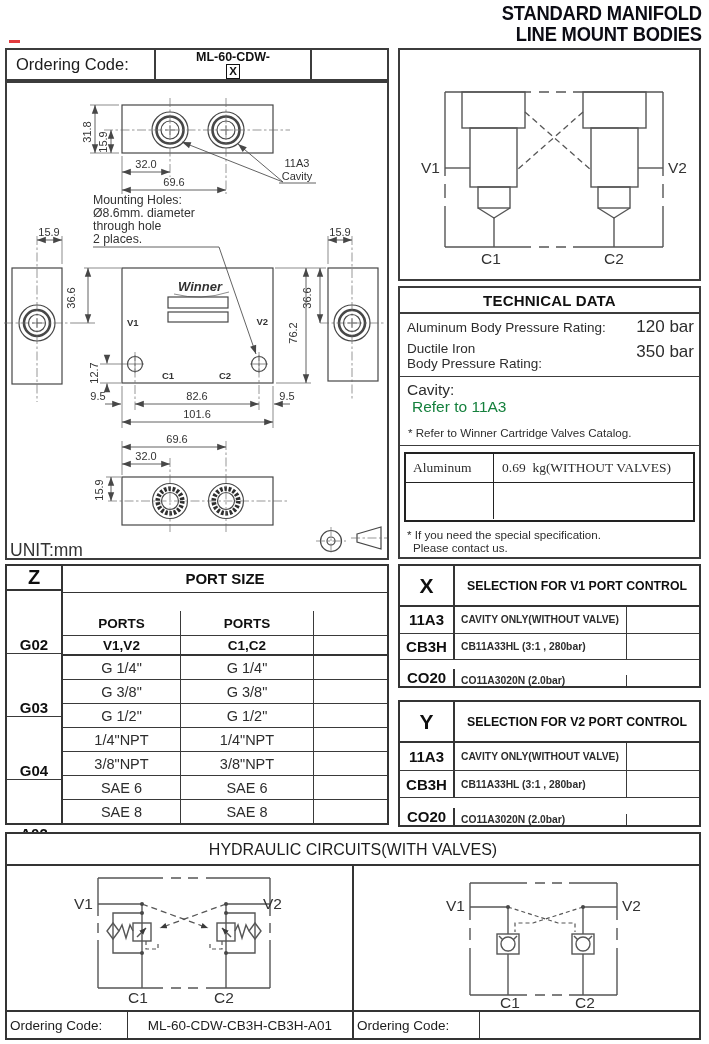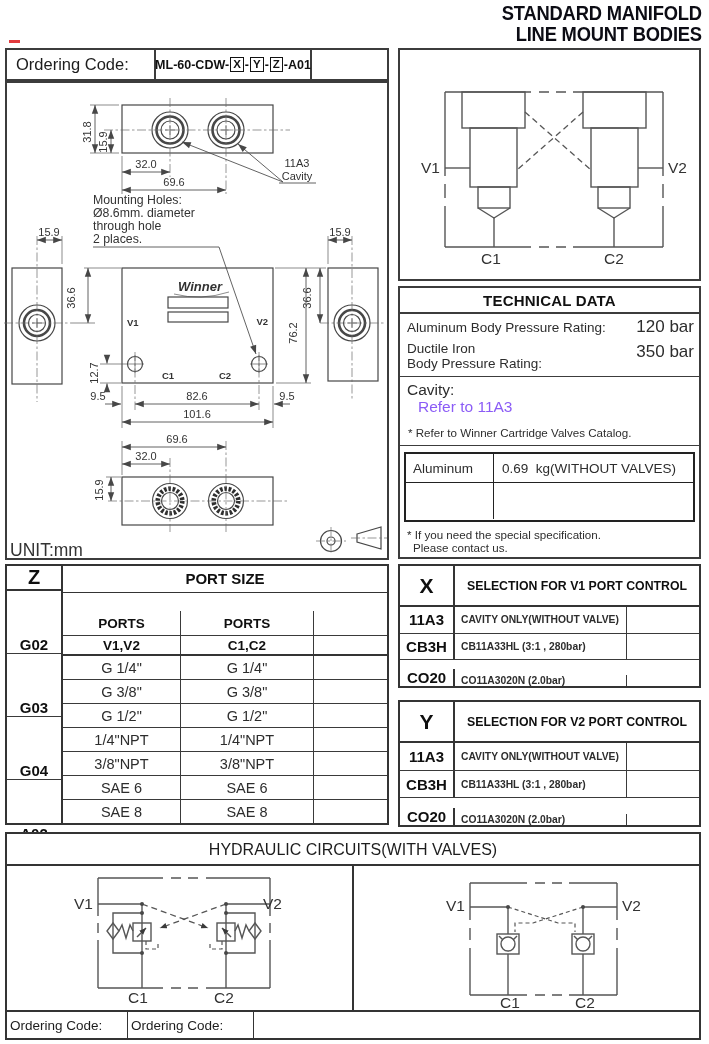--- a/index.html
+++ b/index.html
@@ -23,21 +23,21 @@
   #ordering-box {
     left:5px; top:48px; width:384px; height:33px;
     border:2px solid #3c3c3c; display:flex; align-items:stretch; background:#fff;
   }
   #ordering-box .oc-label {
     width:149px; border-right:2px solid #3c3c3c; display:flex; align-items:center;
     padding-left:9px; font-size:16.5px; color:#1d1d1d;
   }
   #ordering-box .oc-code {
     width:156px; border-right:2px solid #3c3c3c; display:flex; align-items:center;
-    justify-content:center; font-weight:bold; font-size:12.5px; color:#111; white-space:nowrap;
+    justify-content:flex-start; font-weight:bold; font-size:12.5px; color:#111; white-space:nowrap;flex-direction:column;
   }
   #ordering-box .oc-rest { flex:1; }
   .boxed { border:1.2px solid #111; padding:0 2px; margin:0 1px; font-size:11.5px; line-height:13px; }
 
   
   .panel { border:2px solid #3c3c3c; background:#fff; }
   #drawing-panel { left:5px; top:81px; width:384px; height:479px; }
   #cavity-panel  { left:398px; top:48px; width:303px; height:233px; }
   #tech-panel    { left:398px; top:286px; width:303px; height:273px; position:absolute; }
 
@@ -46,28 +46,28 @@
     height:26px; border-bottom:2px solid #3c3c3c; text-align:center;
     font-weight:bold; font-size:15px; color:#111; line-height:25px; letter-spacing:0.2px;
   }
   .td-line1 { position:absolute; left:7px; top:32px; font-size:13.5px; color:#2d2d2d; }
   .td-val1  { position:absolute; right:5px; top:29px; font-size:17px; color:#2d2d2d; }
   .td-line2a{ position:absolute; left:7px; top:53px; font-size:13.5px; color:#2d2d2d; }
   .td-line2b{ position:absolute; left:7px; top:68px; font-size:13.5px; color:#2d2d2d; }
   .td-val2  { position:absolute; right:5px; top:54px; font-size:17px; color:#2d2d2d; }
   .td-sep1  { position:absolute; left:0; right:0; top:88px; border-top:1.8px solid #3c3c3c; }
   .td-cavity { position:absolute; left:7px; top:93px; font-size:15.5px; color:#2d2d2d; }
-  .td-cavity-val { position:absolute; left:18px; top:110px; font-size:15.5px; color:#8b5cf6; }
+  .td-cavity-val { position:absolute; left:12px; top:110px; font-size:15.5px; color:#15803d; }
   .td-note1 { position:absolute; left:8px; top:138px; font-size:11.6px; color:#2d2d2d; }
   .td-sep2  { position:absolute; left:0; right:0; top:157px; border-top:1.5px solid #3c3c3c; }
   .td-weight {
     position:absolute; left:4px; right:4px; top:164px; height:70px;
     border:2.2px solid #222;
   }
-  .td-weight .w-r1 { display:flex; height:28px; }
+  .td-weight .w-r1 { display:flex; height:28px;font-family:Liberation Serif, serif; }
   .td-weight .w-mat {
     width:88px; border-right:1.6px solid #222; display:flex; align-items:center;
     padding-left:7px; font-size:13.5px; color:#2d2d2d;
   }
   .td-weight .w-val { flex:1; display:flex; align-items:center; padding-left:8px; font-size:13.5px; color:#2d2d2d; white-space:pre; }
   .td-weight .w-r2 { display:flex; height:37px; border-top:1.4px solid #222; }
   .td-weight .w-r2 .w-mat { font-size:13.5px; }
   .td-note2a { position:absolute; left:7px; top:240px; font-size:11.6px; color:#2d2d2d; }
   .td-note2b { position:absolute; left:13px; top:253px; font-size:11.6px; color:#2d2d2d; }
 
@@ -320,20 +320,21 @@
   </div>
 
   <div id="hydraulic-panel" class="abs">
     <div class="hc-title">HYDRAULIC CIRCUITS(WITH VALVES)</div>
     <div class="hc-body">
       <div class="hc-left"></div>
       <div class="hc-right"></div>
     </div>
     <div class="hc-footer">
       <div class="hc-f1">Ordering Code:</div>
+      <div class="hc-f2">ML-60-CDW-CB3H-CB3H-A01</div>
       <div class="hc-f3">Ordering Code:</div>
     </div>
   </div>
 
   <svg id="art" viewBox="0 0 709 1044" xmlns="http://www.w3.org/2000/svg">
     <defs>
       <marker id="arr" markerWidth="11" markerHeight="9" refX="9.3" refY="4" orient="auto-start-reverse" markerUnits="userSpaceOnUse">
         <path d="M0.5,0.8 L9.3,4 L0.5,7.2 Z" fill="#474747"></path>
       </marker>
       <marker id="arrS" markerWidth="8" markerHeight="7" refX="6.8" refY="3.2" orient="auto" markerUnits="userSpaceOnUse">

